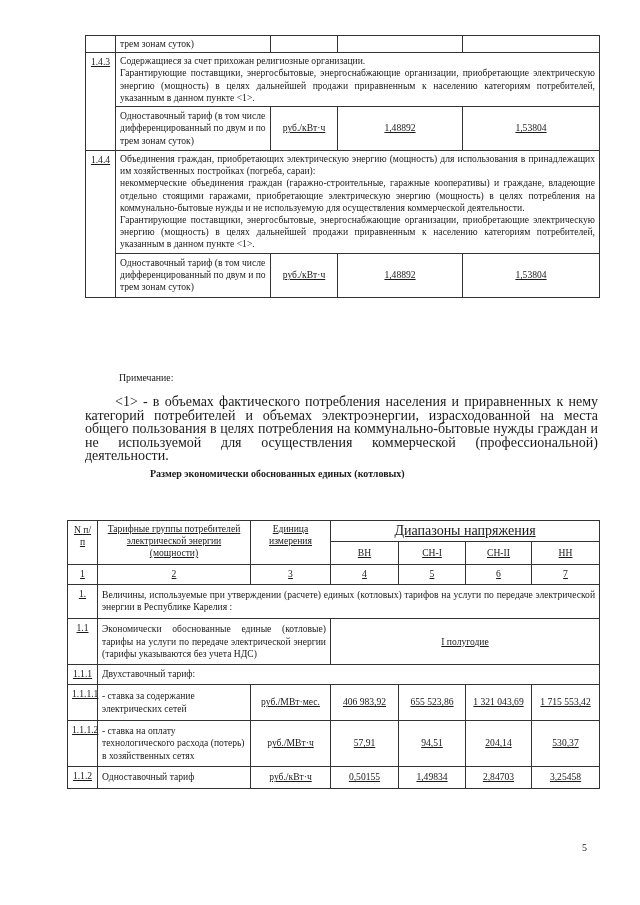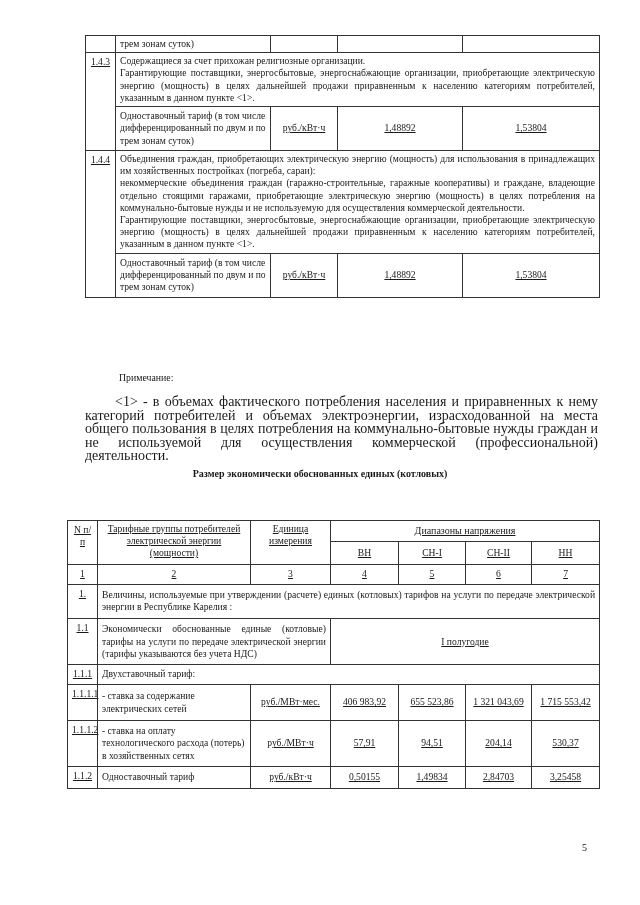--- a/index.html
+++ b/index.html
@@ -7,23 +7,23 @@
          font-family:"Liberation Serif", "DejaVu Serif", serif; color:#1a1a1a; }
   table { border-collapse:collapse; position:absolute; table-layout:fixed; }
   td { border:1px solid #333; font-size:9.6px; line-height:12.2px; vertical-align:middle; padding:2px 4px; }
   .just { text-align:justify; }
   .c { text-align:center;text-decoration:underline; }
   .num { text-align:center; vertical-align:top; padding-top:3px;text-decoration:underline; }
   #t1 { left:85px; top:35px; width:514px; }
   #t2 { left:67px; top:520px; width:532px;padding-left:20px; }
   .note-label { position:absolute; left:85px; top:372px; font-size:9.8px;margin-left:34px; }
   .note-text { position:absolute; left:85px; top:395px; width:513px; font-size:14px; line-height:13.5px; text-align:justify; text-indent:30px; }
-  .title { position:absolute; left:150px; top:467px; width:340px; text-align:center; font-weight:bold; font-size:10px; line-height:13px; }
+  .title { position:absolute; left:150px; top:467px; width:340px; text-align:left; font-weight:bold; font-size:10px; line-height:13px; }
   .page-no { position:absolute; left:582px; top:842px; font-size:10px; }
-  .small { font-size:10px; }
+  .small { font-size:14px; }
 </style>
 </head>
 <body>
 
 <table id="t1">
   <colgroup>
     <col style="width:30px">
       <col style="width:155px">
       <col style="width:67px">
       <col style="width:125px">

